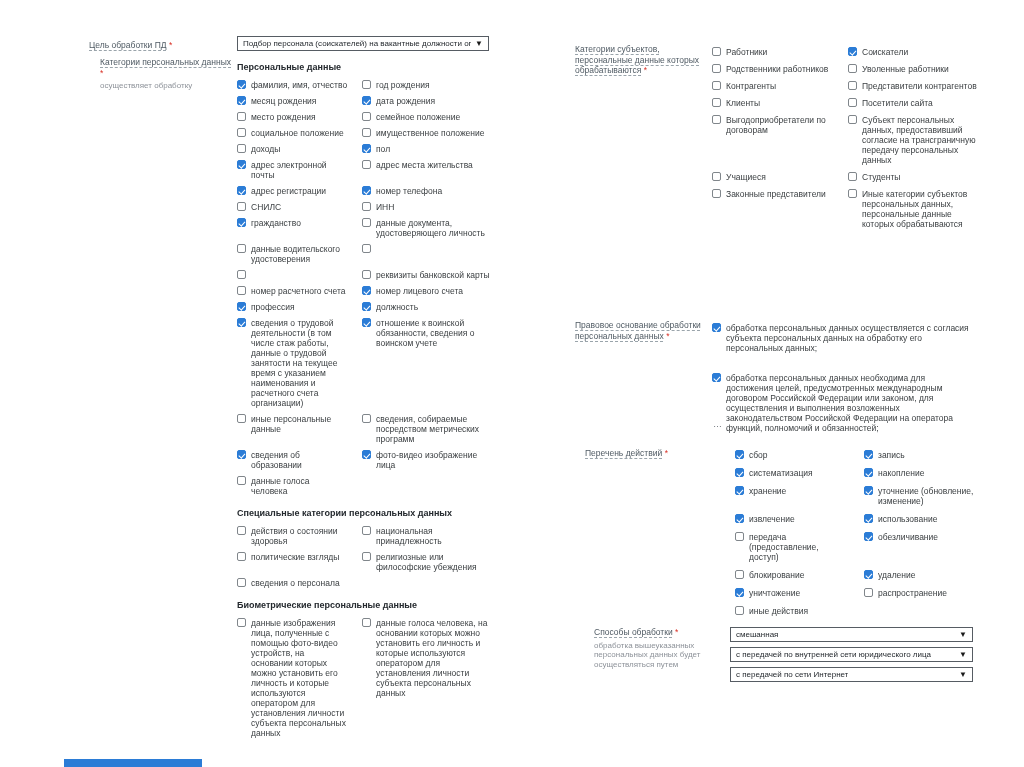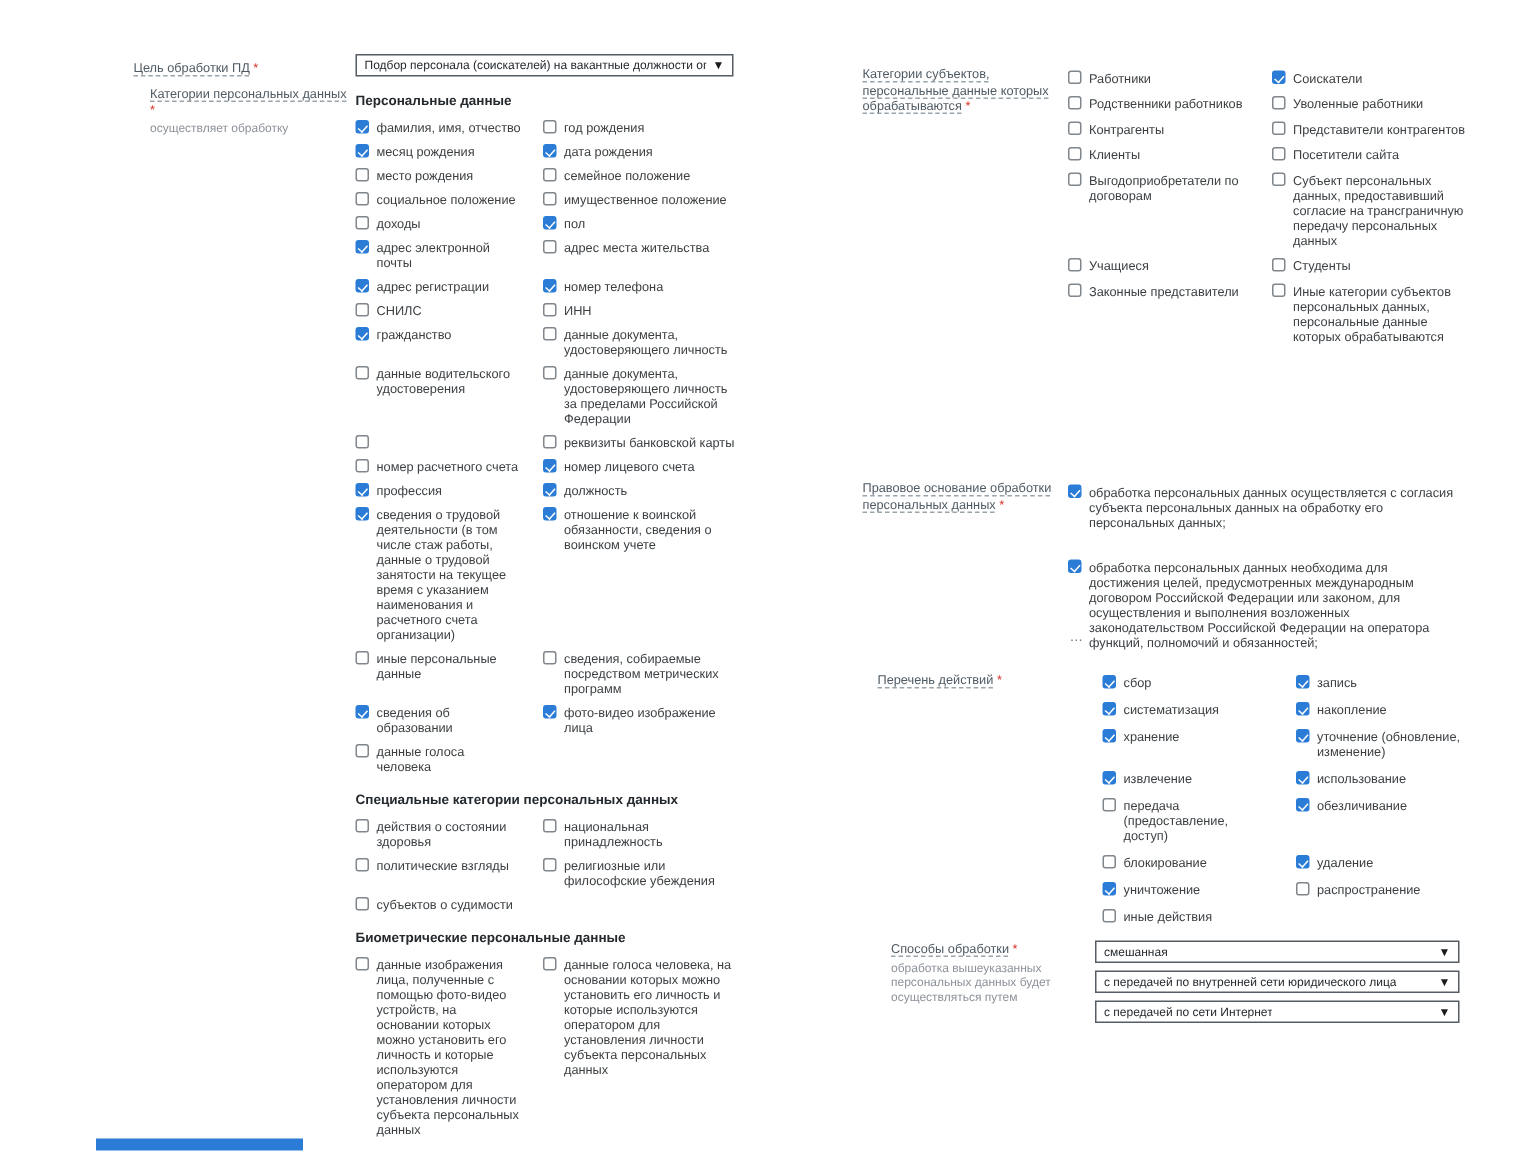--- a/index.html
+++ b/index.html
@@ -142,21 +142,20 @@
           <label class="cbitem">
             <span class="box"></span>
             <span>данные документа, удостоверяющего личность</span>
           </label>
           <label class="cbitem">
             <span class="box"></span>
             <span>данные водительского удостоверения</span>
           </label>
           <label class="cbitem">
             <span class="box"></span>
-            <span>данные документа, удостоверяющего личность за пределами Российской Федерации</span>
           </label>
           <label class="cbitem">
             <span class="box"></span>
           </label>
           <label class="cbitem">
             <span class="box"></span>
             <span>реквизиты банковской карты</span>
           </label>
           <label class="cbitem">
             <span class="box"></span>
@@ -219,21 +218,21 @@
           <label class="cbitem">
             <span class="box"></span>
             <span>политические взгляды</span>
           </label>
           <label class="cbitem">
             <span class="box"></span>
             <span>религиозные или философские убеждения</span>
           </label>
           <label class="cbitem">
             <span class="box"></span>
-            <span>субъектов о судимости</span>
+            <span>сведения о персонала</span>
           </label>
           <div></div>
         </div>
     </div>
     <div>
       <div class="sectitle">Биометрические персональные данные</div>
       <div class="cb-grid pd-grid">
           <label class="cbitem">
             <span class="box"></span>
             <span>данные изображения лица, полученные с помощью фото-видео устройств, на основании которых можно установить его личность и которые используются оператором для установления личности субъекта персональных данных</span>

